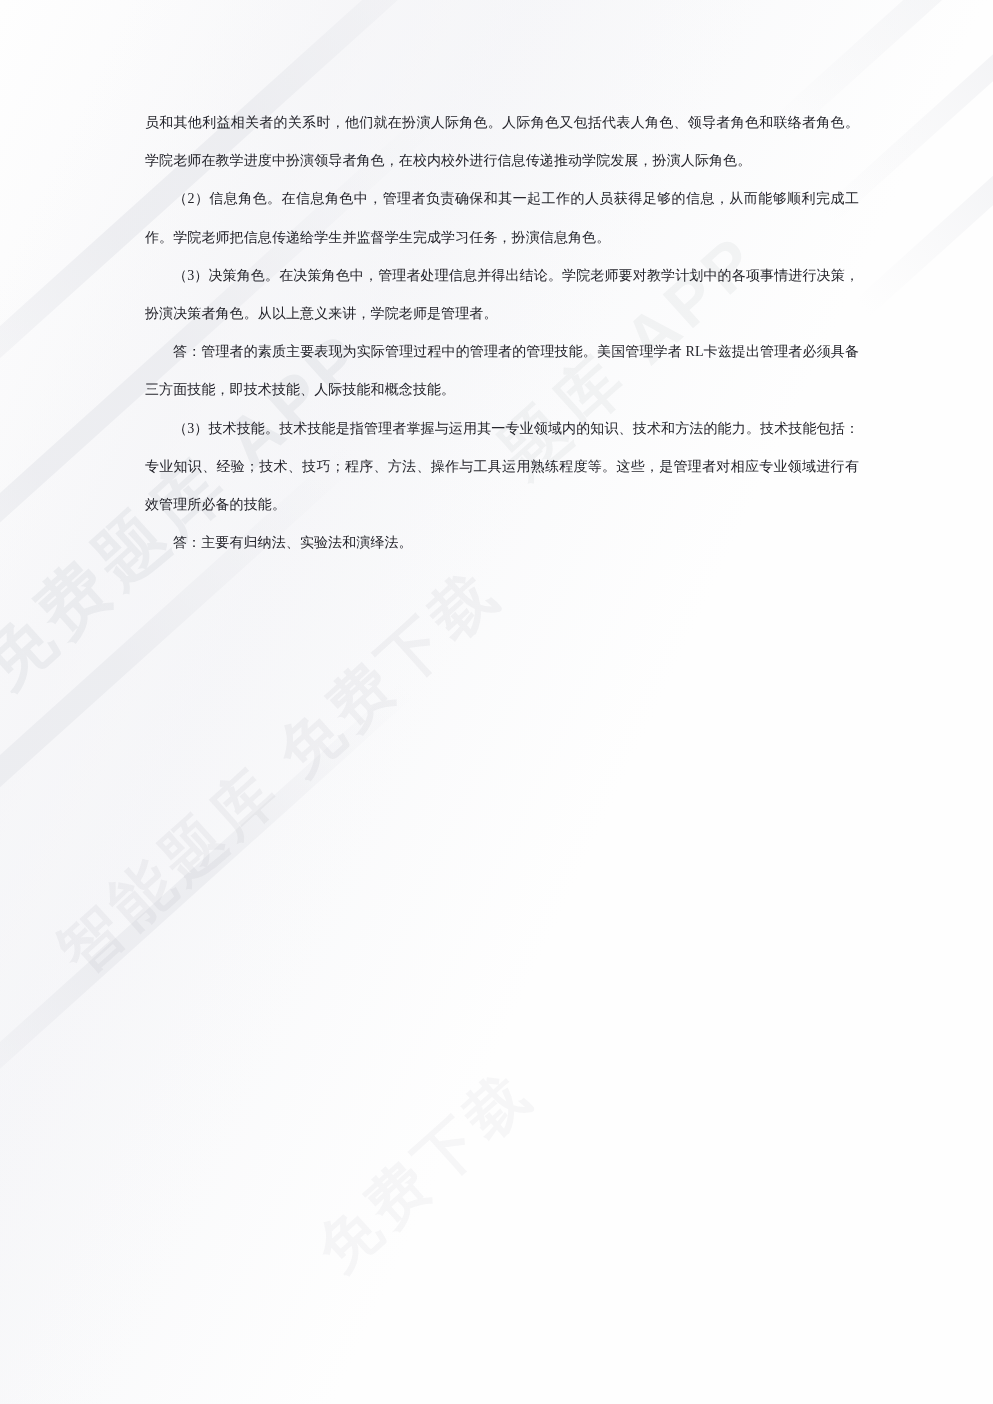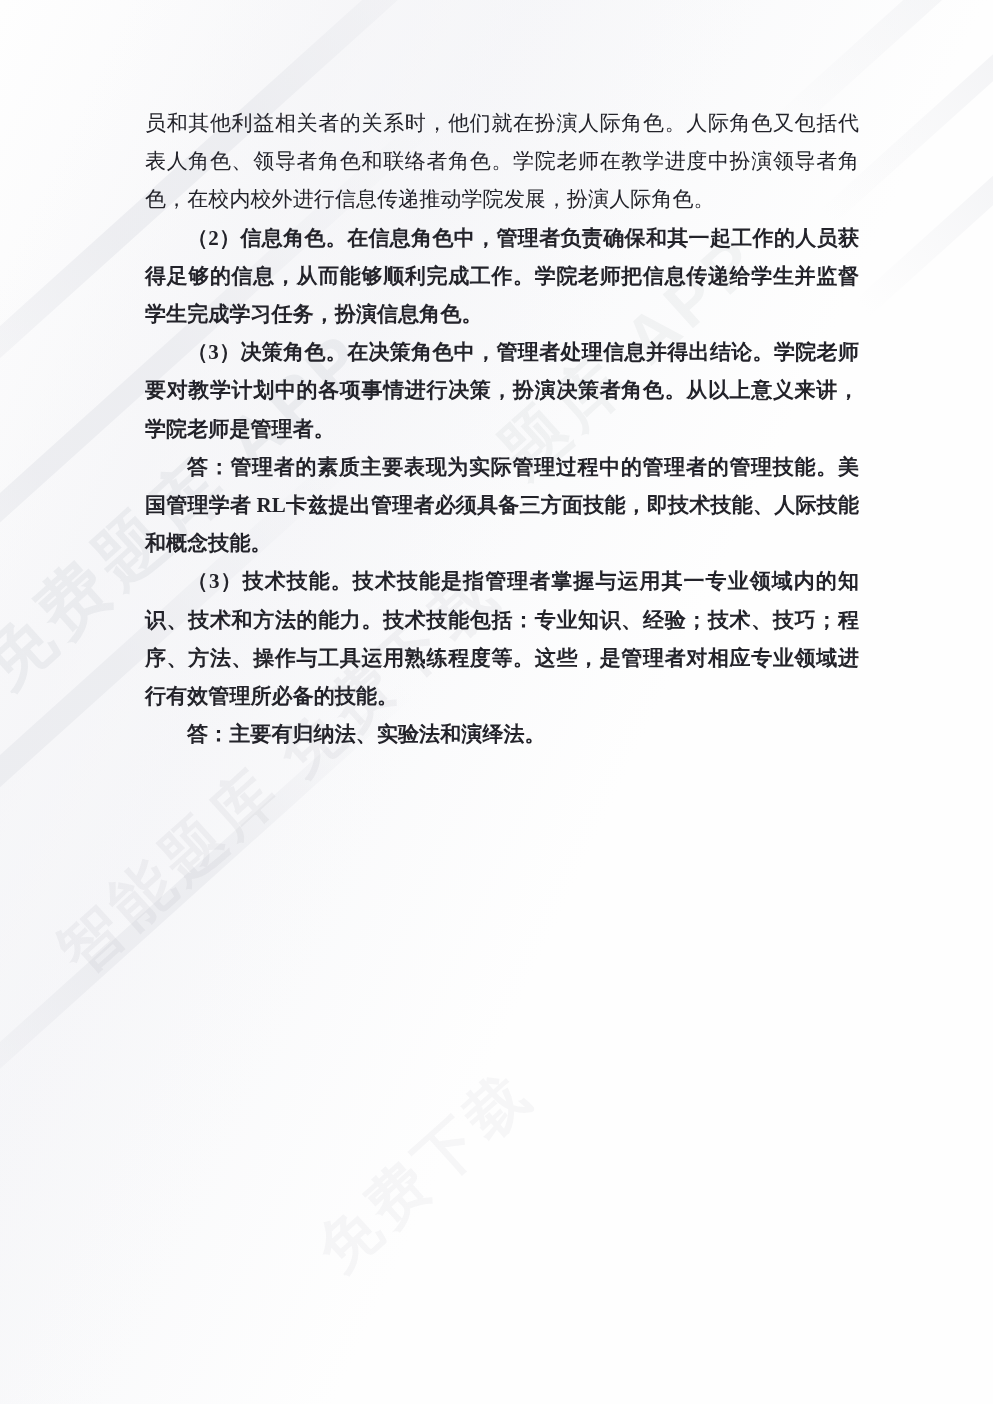--- a/index.html
+++ b/index.html
@@ -106,31 +106,30 @@
   .body-text {
     position: absolute;
     left: 145px;
     top: 104px;
     width: 714px;
     z-index: 3;
   }
 
   p.para {
     margin: 0;
-    font-size: 21px;
+    font-size: 14px;
     line-height: 38.2px;
     text-align: justify;
     text-justify: inter-ideograph;
     letter-spacing: 0.1px;
     color: #23232a;
   }
 
   p.indent {
     text-indent: 2em;
-    font-weight: bold;
   }
 
   p.noindent {
     text-indent: 0;
   }
 </style>
 </head>
 <body>
 
 <div class="page">

